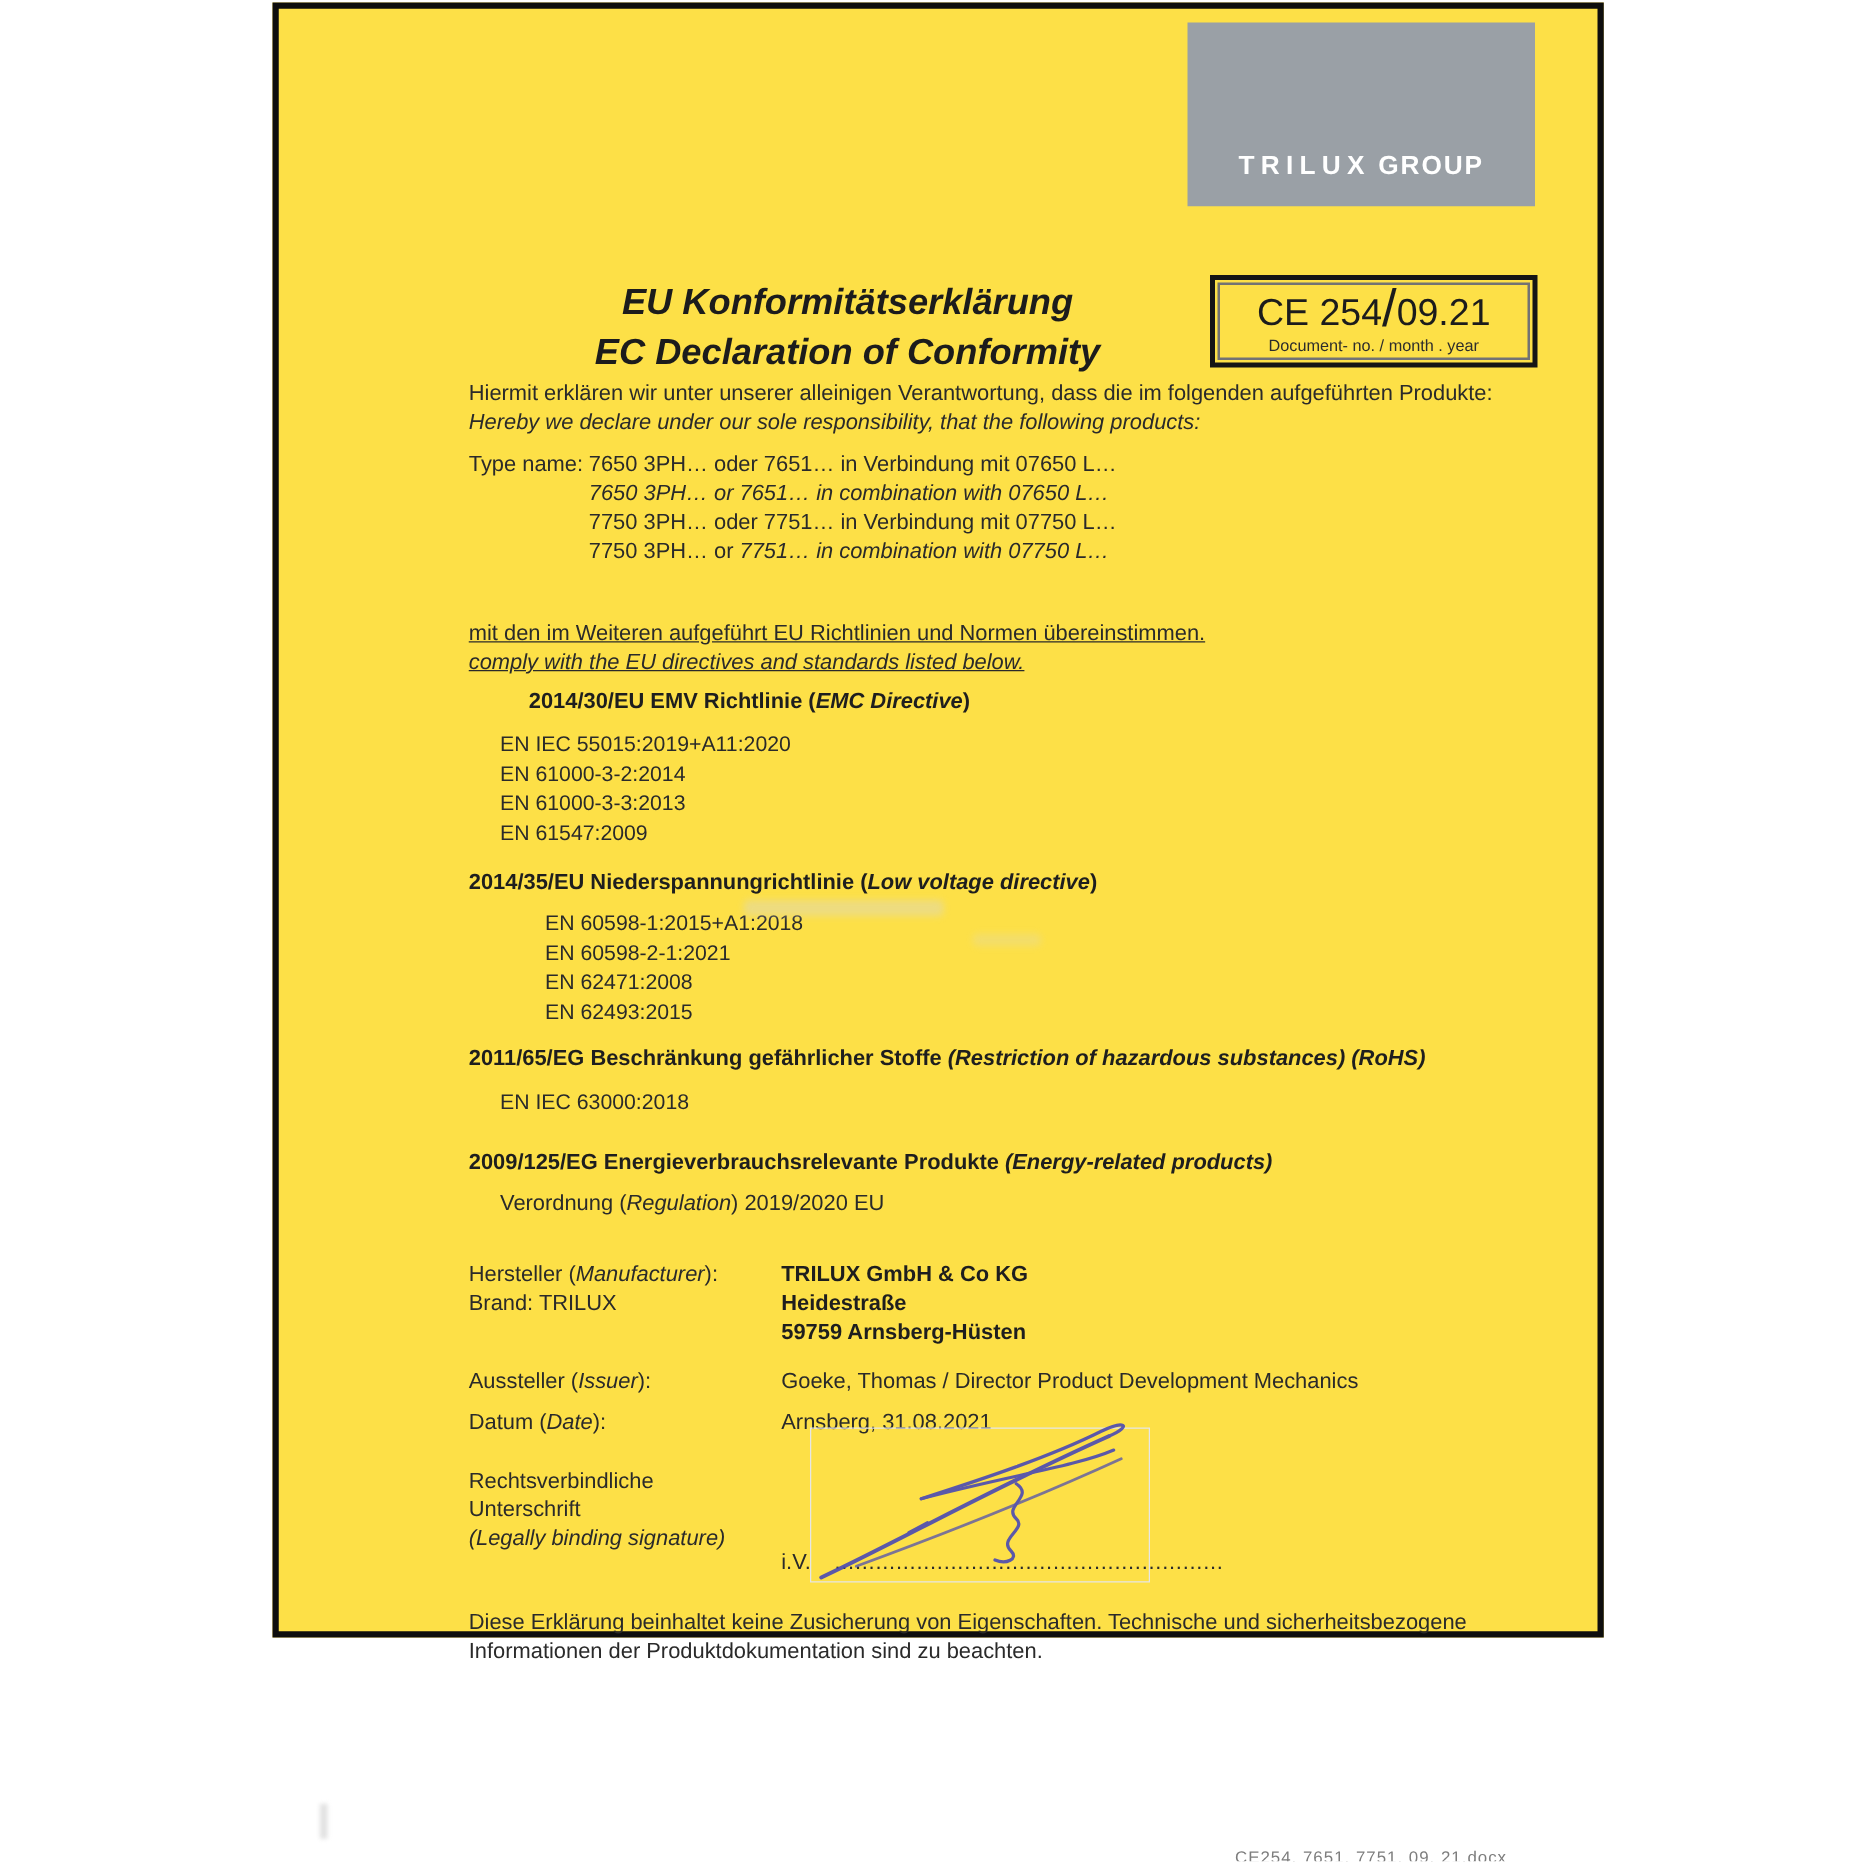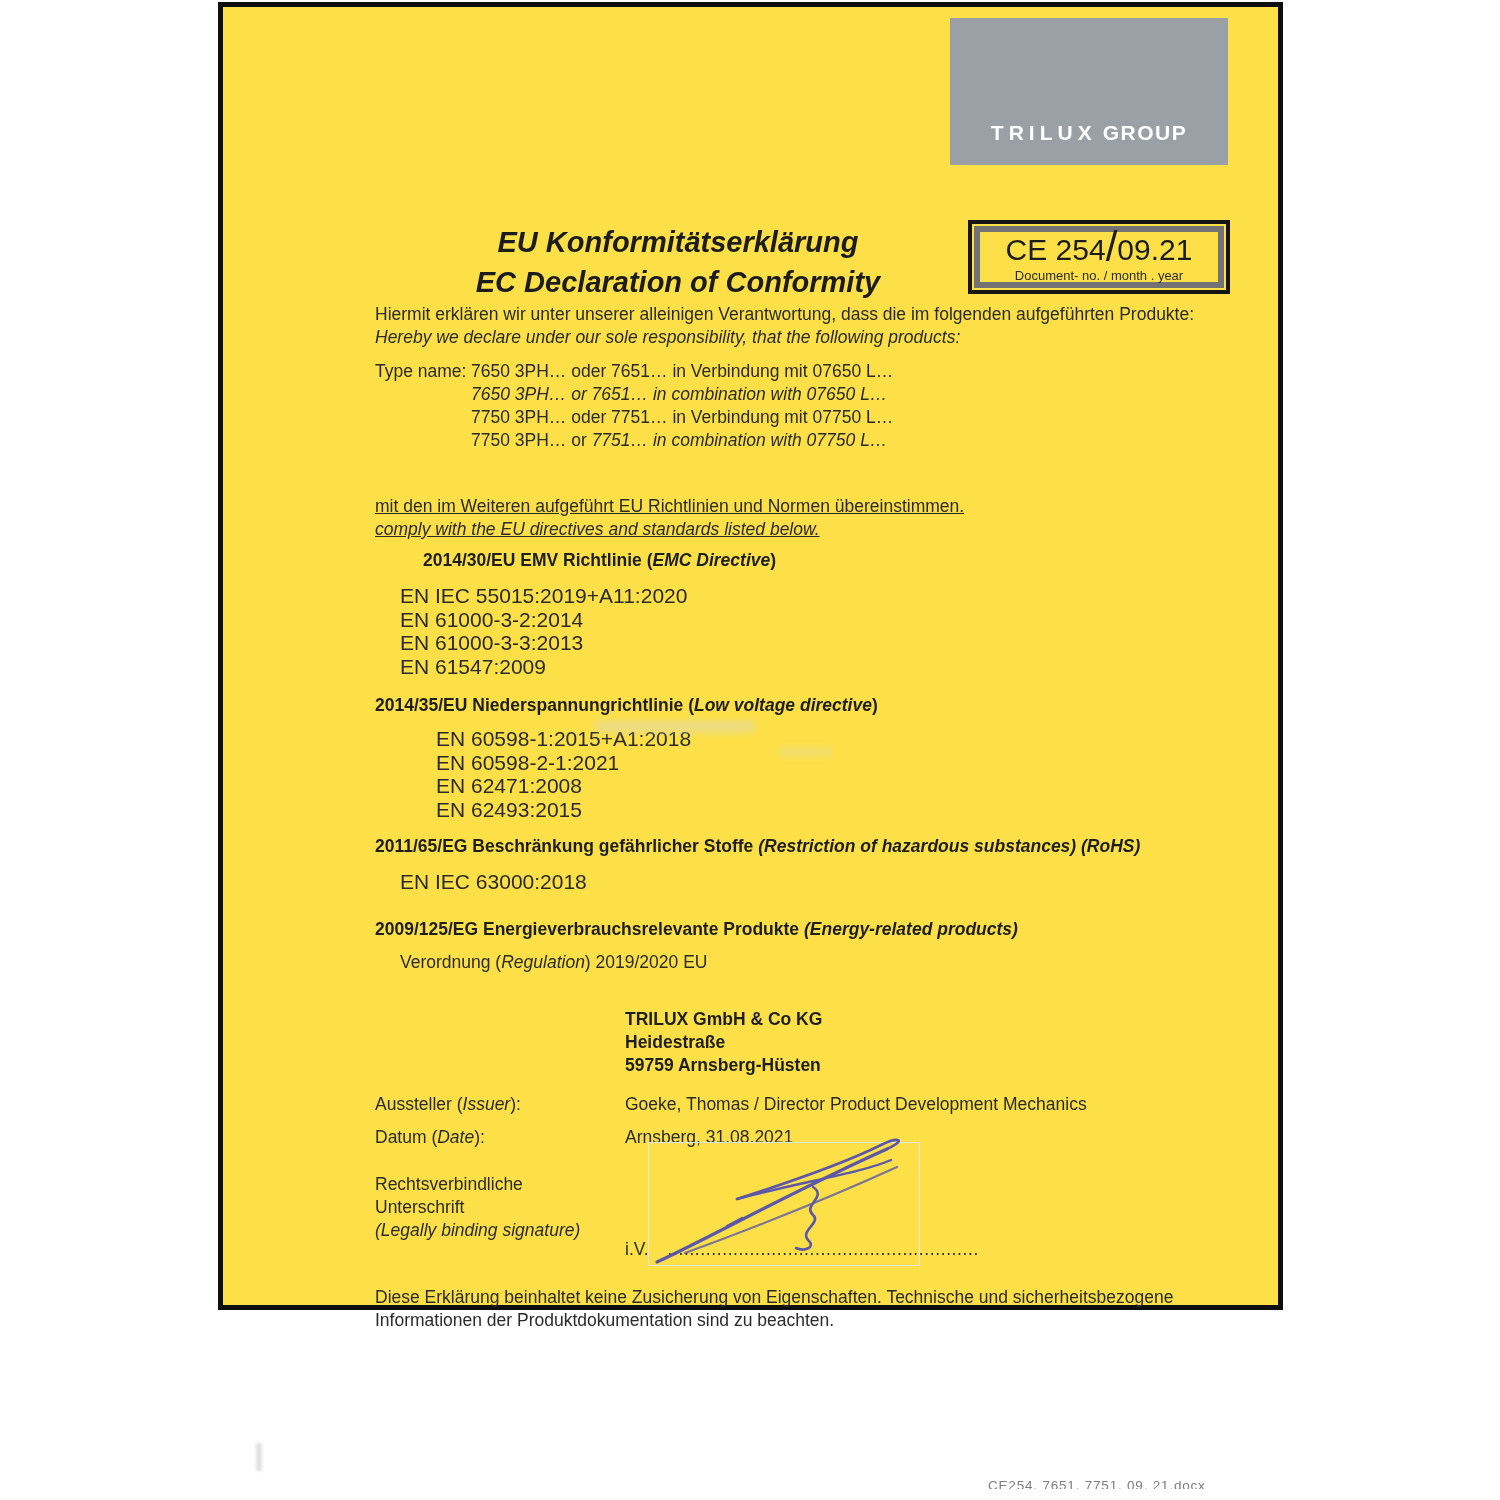--- a/index.html
+++ b/index.html
@@ -15,30 +15,30 @@
   .logo-text{color:#ffffff;font-weight:bold;font-size:21px;white-space:nowrap;}
   .logo-brand{letter-spacing:5px;}
   .logo-suffix{letter-spacing:1.5px;margin-left:6px;}
   
   .title-block{left:200px;top:215px;width:510px;text-align:center;line-height:40px;}
   .title-de{font-size:29px;font-weight:bold;color:#1c1c1c;font-style:italic;}
   .title-en{font-size:29px;font-weight:bold;font-style:italic;color:#1c1c1c;}
   
   .ce-box{left:745px;top:213px;width:262px;height:74px;box-sizing:border-box;
           border:4px solid #151515;padding:2px;}
-  .ce-inner{width:100%;height:100%;box-sizing:border-box;border:6px solid #737373;
+  .ce-inner{width:100%;height:100%;box-sizing:border-box;border:2px solid #737373;
             display:flex;flex-direction:column;align-items:center;justify-content:center;}
   .ce-number{font-size:30px;color:#1c1c1c;white-space:nowrap;line-height:30px;}
   .ce-slash{font-size:42px;font-weight:300;position:relative;top:1px;}
   .ce-caption{font-size:13px;color:#2c2c2c;margin-top:3px;white-space:nowrap;}
   
   .t{font-size:17.5px;line-height:23px;color:#2a2a2a;}
   .it{font-style:italic;}
   .bold-head{font-size:17.5px;font-weight:bold;color:#1e1e1e;white-space:nowrap;}
-  .en-list{font-size:21px;line-height:23.5px;color:#2a2a2a;}
+  .en-list{font-size:17px;line-height:23.5px;color:#2a2a2a;}
   .nowrap{white-space:nowrap;}
   .mfg-value{font-weight:bold;color:#1e1e1e;}
   
   .sig-frame{left:425px;top:1135px;width:270px;height:122px;border:1px solid #e6e6e6;}
   .dots{letter-spacing:0.6px;}
   .smudge{background:#d6d6d6;opacity:0.4;filter:blur(3px);border-radius:4px;}
   .file-artifact{left:765px;top:1471px;width:260px;height:11px;overflow:hidden;
                  font-size:13.5px;color:#7d7d7d;letter-spacing:0.8px;white-space:nowrap;}
   .side-mark{left:33px;top:1436px;width:6px;height:28px;background:#c9c9c9;opacity:0.55;filter:blur(1.5px);}
 </style>
@@ -117,20 +117,24 @@
         <div>EN IEC 63000:2018</div>
       </div>
 
       <div class="abs bold-head" style="left:152px;top:912px;">
         <span>2009/125/EG Energieverbrauchsrelevante Produkte </span><span class="it">(Energy-related products)</span><span></span>
       </div>
       <div class="abs t nowrap" style="left:177px;top:944px;">
         <span>Verordnung (</span><span class="it">Regulation</span><span>) 2019/2020 EU</span>
       </div>
 
+      <div class="abs t" style="left:152px;top:1001px;">
+        <div class="nowrap"><span>Hersteller (</span><span class="it">Manufacturer</span><span>):</span></div>
+        <div class="nowrap">Brand: TRILUX</div>
+      </div>
       <div class="abs t mfg-value" style="left:402px;top:1001px;">
         <div class="nowrap">TRILUX GmbH &amp; Co KG</div>
         <div class="nowrap">Heidestraße</div>
         <div class="nowrap">59759 Arnsberg-Hüsten</div>
       </div>
 
       <div class="abs t nowrap" style="left:152px;top:1086px;">
         <span>Aussteller (</span><span class="it">Issuer</span><span>):</span>
       </div>
       <div class="abs t nowrap" style="left:402px;top:1086px;">Goeke, Thomas / Director Product Development Mechanics</div>

